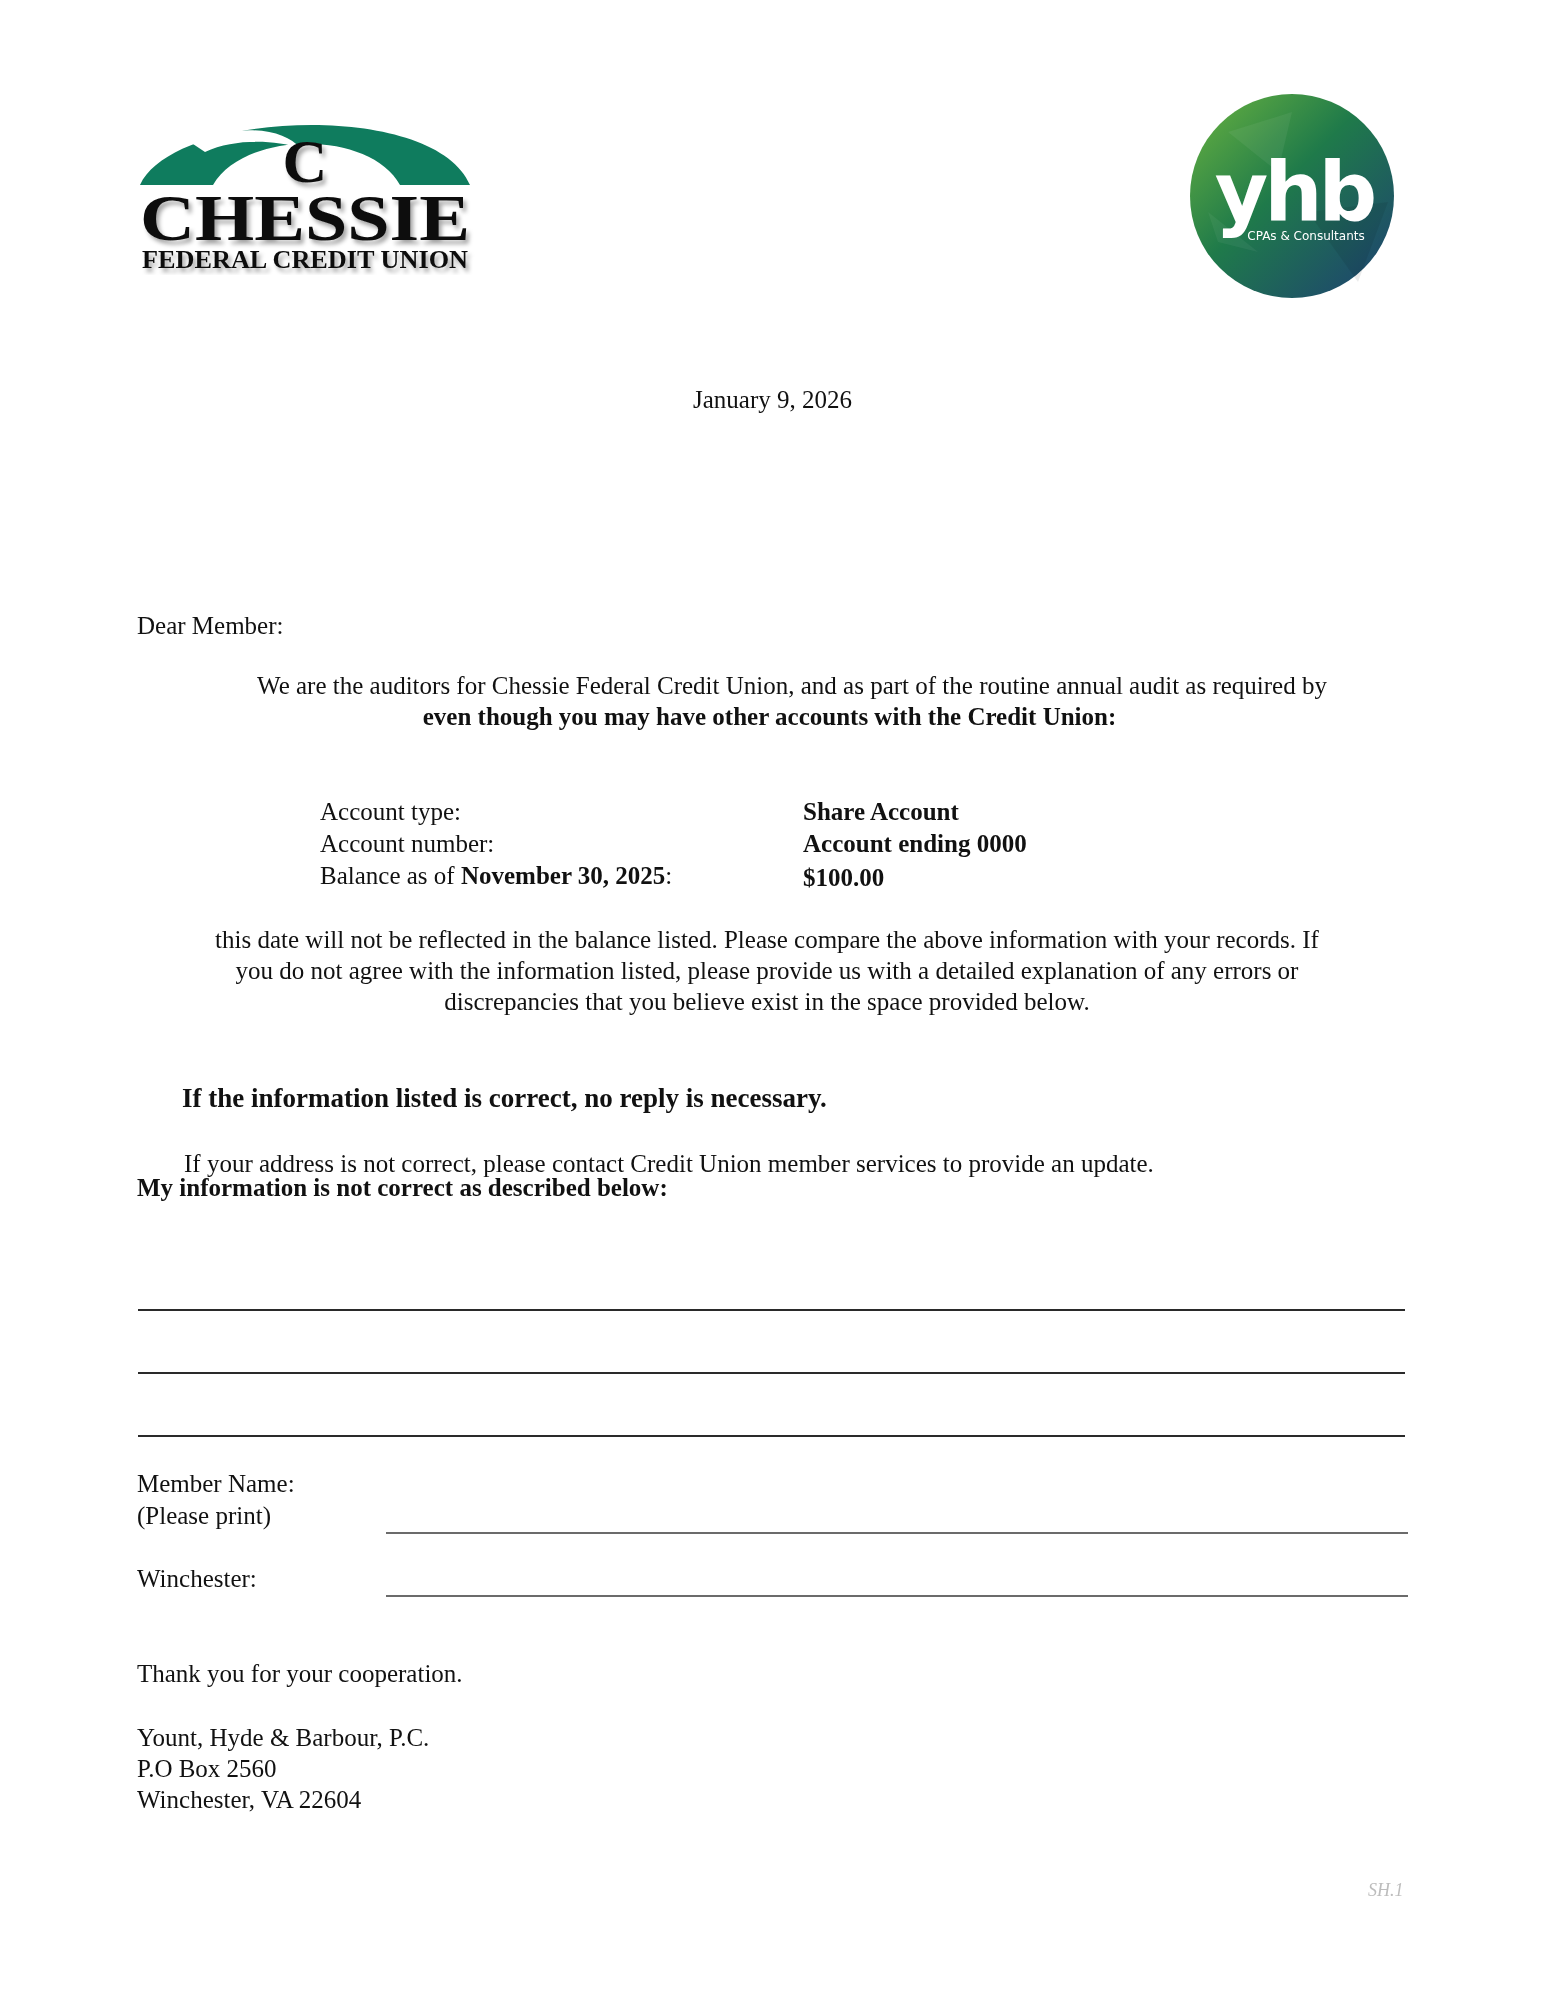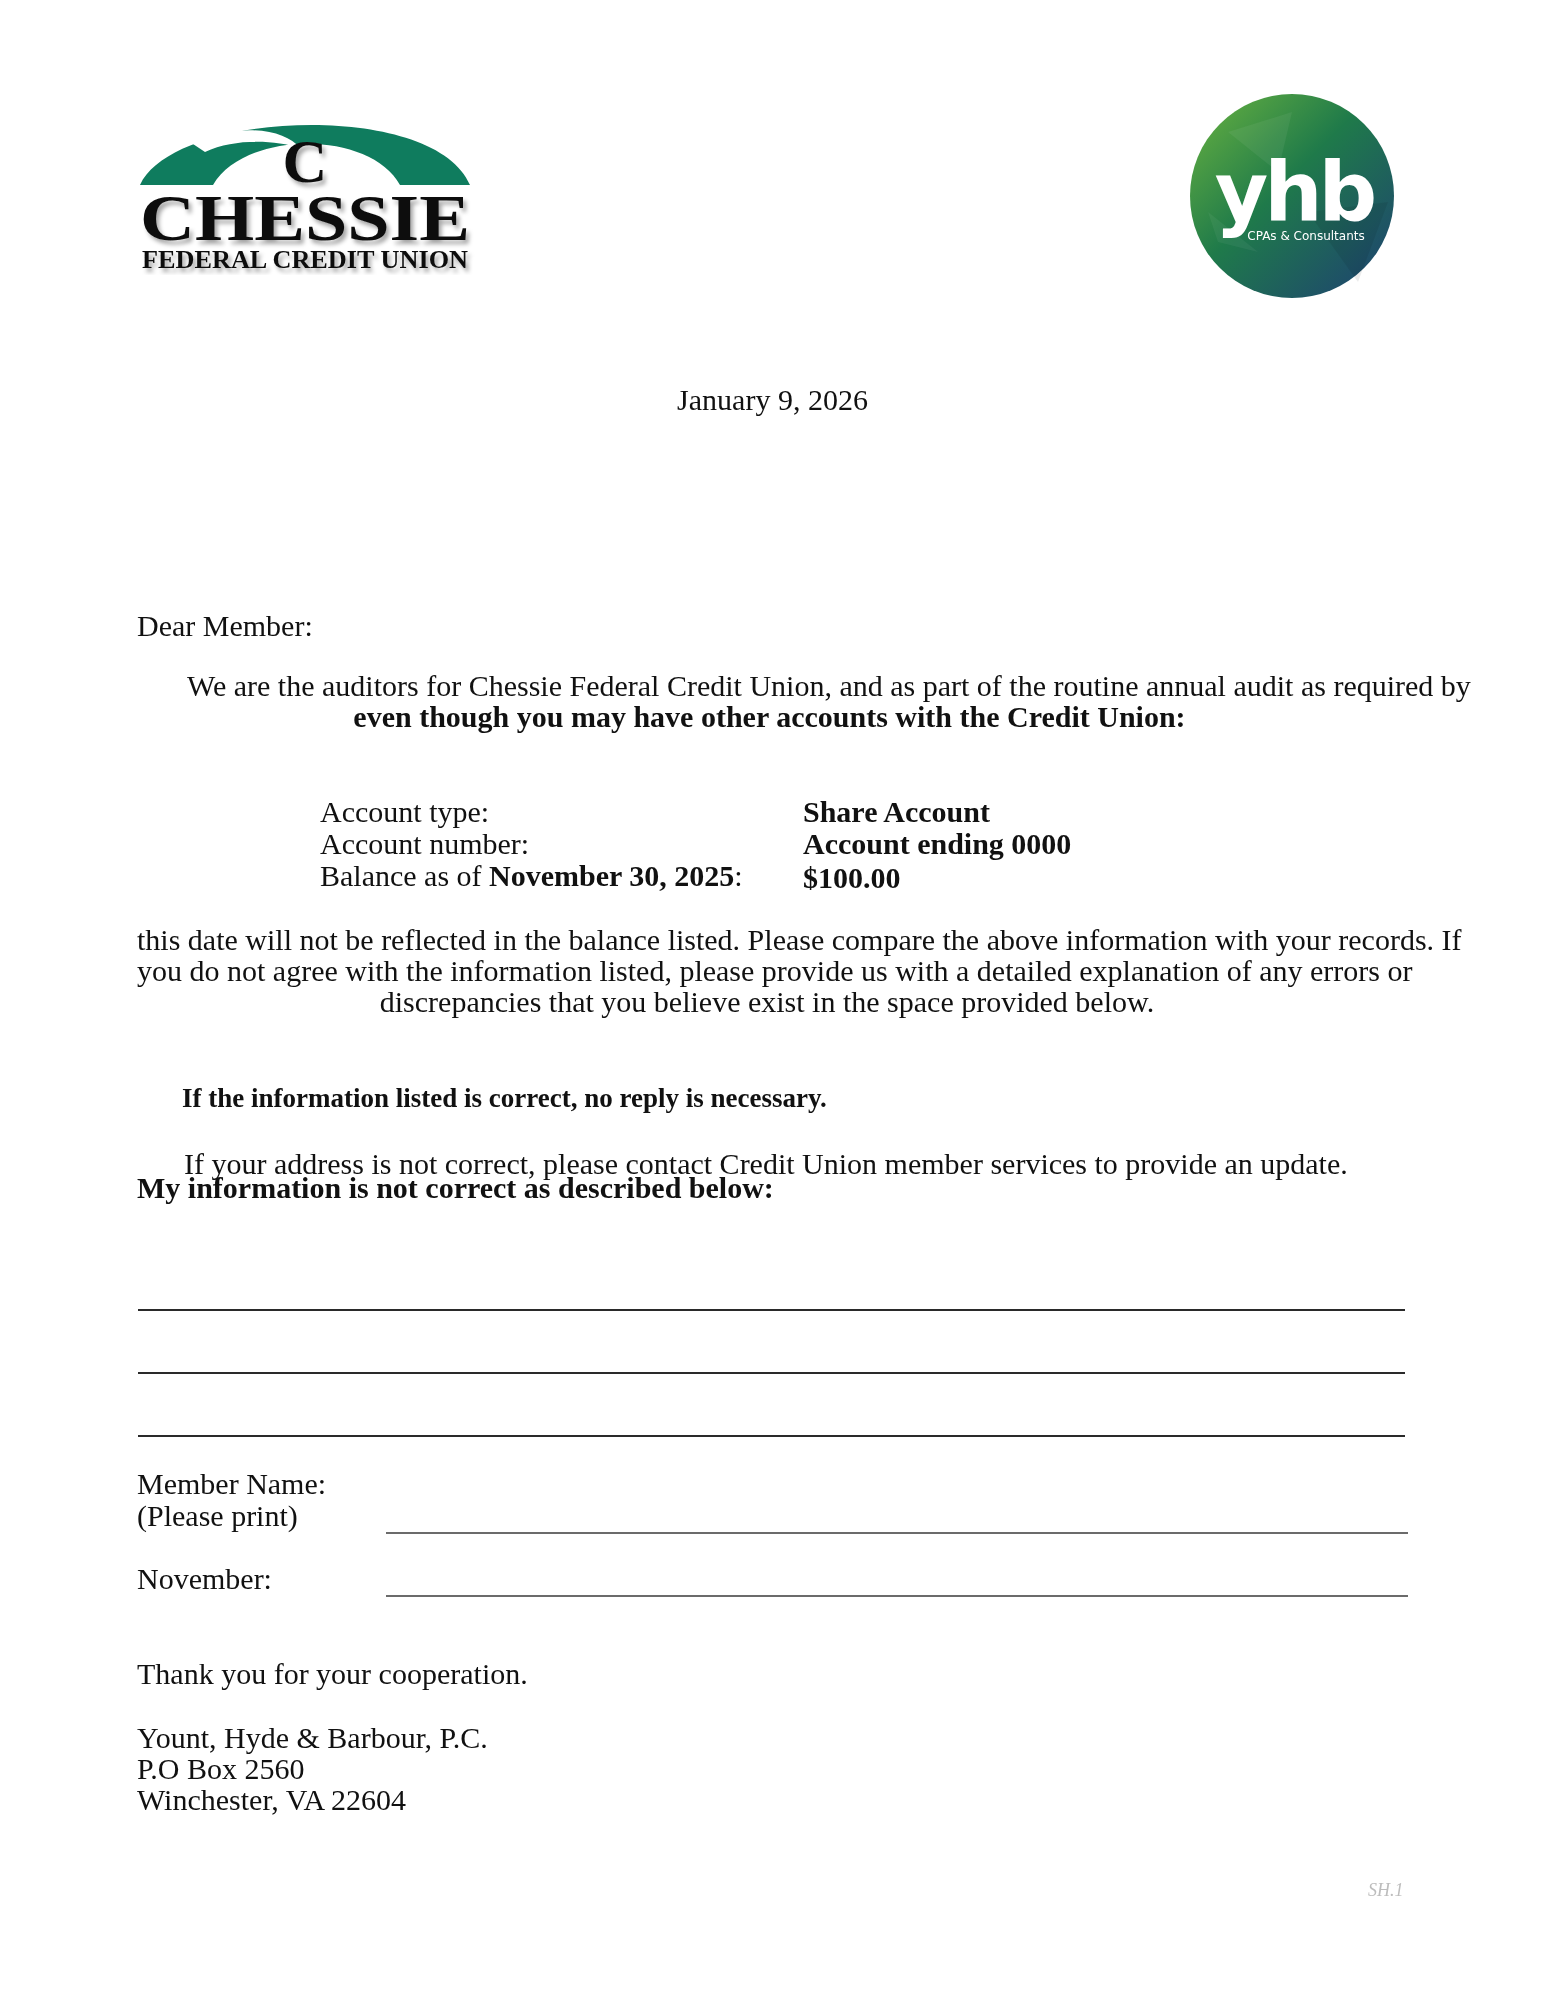--- a/index.html
+++ b/index.html
@@ -1,19 +1,19 @@
 <!DOCTYPE html>
 <html><head>
   <meta charset="utf-8">
   <style>
     html, body { margin: 0; padding: 0; background: #ffffff; }
     body { width: 1545px; height: 1999px; position: relative; overflow: hidden;
            font-family: "Liberation Serif", "DejaVu Serif", serif; color: #111; }
     .abs { position: absolute; }
-    .t { font-size: 30px; line-height: 31px; white-space: nowrap; }
+    .t { font-size: 25px; line-height: 31px; white-space: nowrap; }
     .b { font-weight: bold; }
 
     
     #chessie-logo { left: 135px; top: 100px; width: 340px; height: 175px; }
     
     #yhb-logo { left: 1188px; top: 92px; width: 208px; height: 208px; }
 
     #date { left: 0; width: 1545px; top: 384px; text-align: center; }
 
     #salutation { left: 137px; top: 610px; }
@@ -98,21 +98,21 @@
 <div class="abs t" style="left:137px; top:1172px;font-weight:bold;">My information is not correct as described below:</div>
 
 <div class="rule" style="top:1309px;"></div>
 <div class="rule" style="top:1372px;"></div>
 <div class="rule" style="top:1435px;"></div>
 
 <div class="abs t" style="left:137px; top:1468px;">Member Name:</div>
 <div class="abs t" style="left:137px; top:1500px;">(Please print)</div>
 <div class="rule2" style="top:1532px;"></div>
 
-<div class="abs t" style="left:137px; top:1563px;">November:</div>
+<div class="abs t" style="left:137px; top:1563px;">Winchester:</div>
 <div class="rule2" style="top:1595px;"></div>
 
 <div class="abs t" style="left:137px; top:1658px;">Thank you for your cooperation.</div>
 
 <div class="abs t" style="left:137px; top:1722px;">Yount, Hyde &amp; Barbour, P.C.</div>
 <div class="abs t" style="left:137px; top:1753px;">P.O Box 2560</div>
 <div class="abs t" style="left:137px; top:1784px;">Winchester, VA 22604</div>
 
 <div id="page-code" class="abs">SH.1</div>
 

